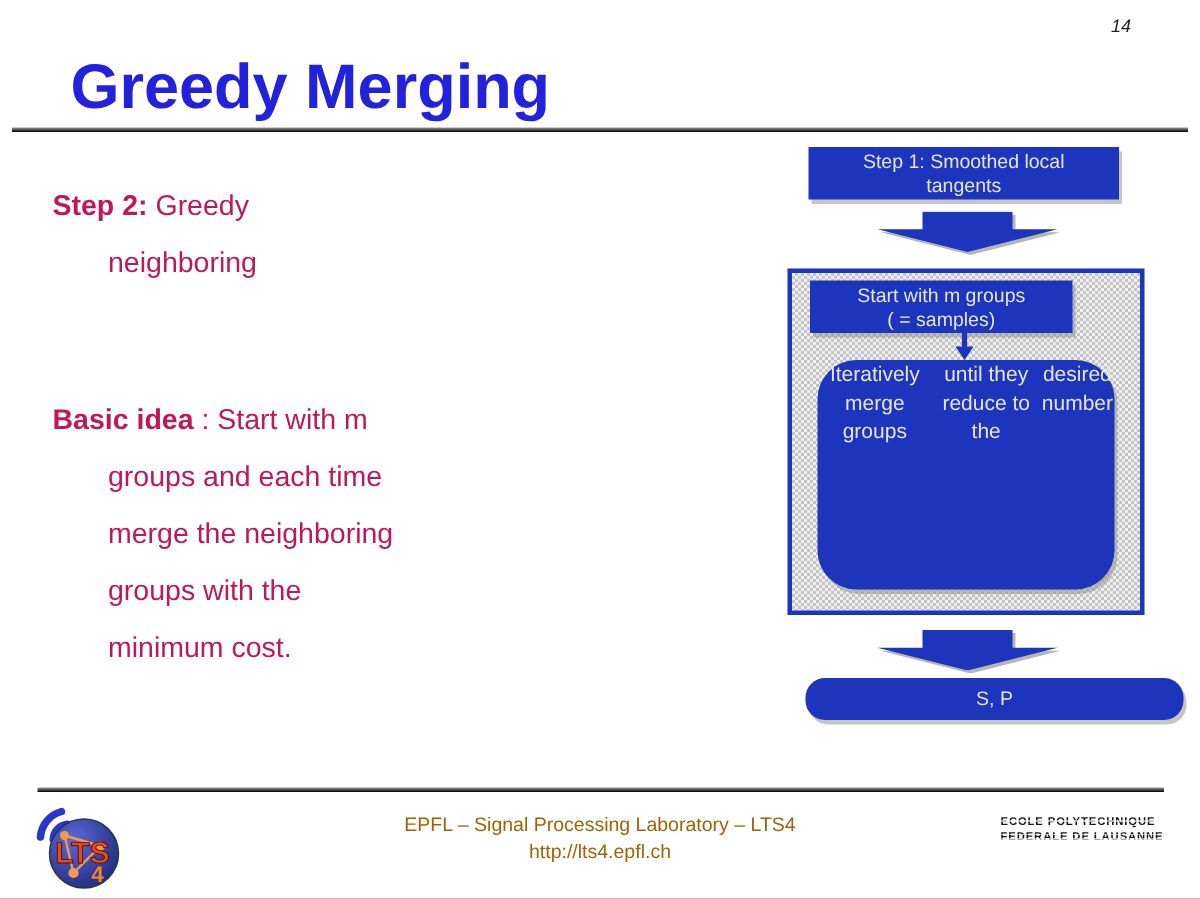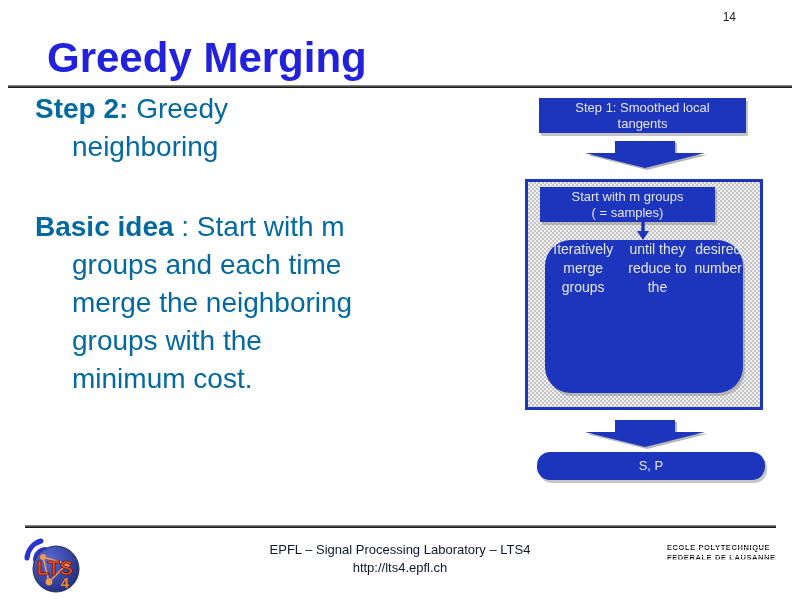--- a/index.html
+++ b/index.html
@@ -6,40 +6,40 @@
   .slide{
     position:relative;
     width:800px;height:599px;
     background:#ffffff;
     overflow:hidden;
     font-family:"Liberation Sans", sans-serif;
     margin:0 auto;
   }
   
   .page-number{
-    position:absolute;top:10px;right:64px;
-    font-size:12px;color:#222;
+    position:absolute;top:10px;right:46px;
+    font-size:12px;color:#222;font-style:italic;
   }
   
   .slide-title{
     position:absolute;left:47px;top:34px;
     font-size:42px;line-height:48px;font-weight:bold;
     color:#2222dd;letter-spacing:0px;white-space:nowrap;
   }
   .title-rule{
     position:absolute;left:8px;top:85px;width:784px;height:3px;
     background:linear-gradient(#9a9a9a,#000);
   }
   
   .text-col{
-    position:absolute;left:35px;top:90px;width:380px;
-    font-size:28px;line-height:38px;color:#0369a1;
+    position:absolute;left:35px;top:119px;width:380px;
+    font-size:19px;line-height:38px;color:#be185d;
   }
   .para{margin:0;}
-  .para.second{margin-top:42px;}
+  .para.second{margin-top:67px;}
   .para .line{display:block;}
   .para .line.cont{padding-left:37px;}
   .para b{font-weight:bold;}
   
   .flow-box{
     position:absolute;background:#1c35bc;color:#e5e5e5;text-align:center;
     box-shadow:2px 3px 0 rgba(150,150,150,0.55);
   }
   .step1-box{left:539px;top:98px;width:207px;height:35px;
     font-size:13px;line-height:16px;padding-top:2px;box-sizing:border-box;}
@@ -62,31 +62,31 @@
   }
   .start-box{left:540px;top:187px;width:175px;height:35px;
     font-size:13px;line-height:16px;padding-top:2px;box-sizing:border-box;}
   .thin-arrow{position:absolute;left:635px;top:218px;}
   .merge-box{
     left:545px;top:240px;width:198px;height:153px;border-radius:26px;
     font-size:14px;line-height:19px;
     display:flex;flex-direction:row;justify-content:center;
   }
   .output-box{
-    left:537px;top:452px;width:228px;height:28px;border-radius:13px;
+    left:537px;top:452px;width:252px;height:28px;border-radius:13px;
     font-size:13px;line-height:28px;
   }
   
   .footer-rule{
     position:absolute;left:25px;top:525px;width:751px;height:3px;
     background:linear-gradient(#9a9a9a,#000);
   }
   .footer-text{
     position:absolute;left:0;right:0;top:541px;text-align:center;
-    font-size:13px;line-height:18px;color:#0f172a;
+    font-size:13px;line-height:18px;color:#a16207;
   }
   .lts4-logo{position:absolute;left:22px;top:536px;width:62px;height:60px;}
   
   .epfl-logo{position:absolute;left:667px;top:542px;width:124px;height:50px;}
   .epfl-band{
     position:relative;height:27px;background:#d42a1e;border:1px solid #1a0000;
     display:flex;align-items:center;justify-content:center;box-sizing:border-box;
   }
   .epfl-window{
     background:#fff;height:100%;width:62%;

